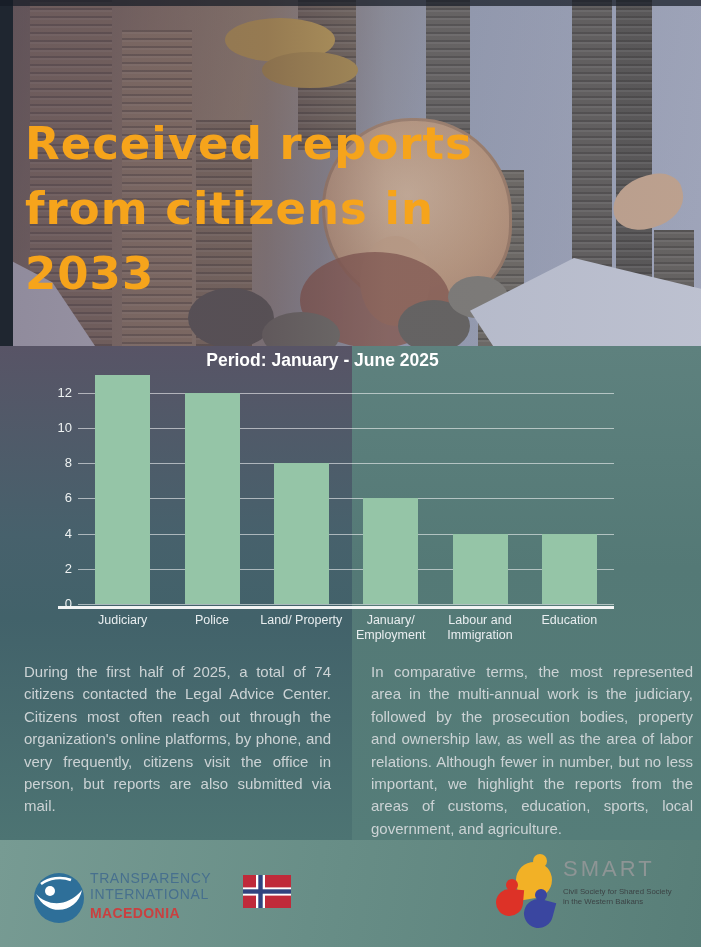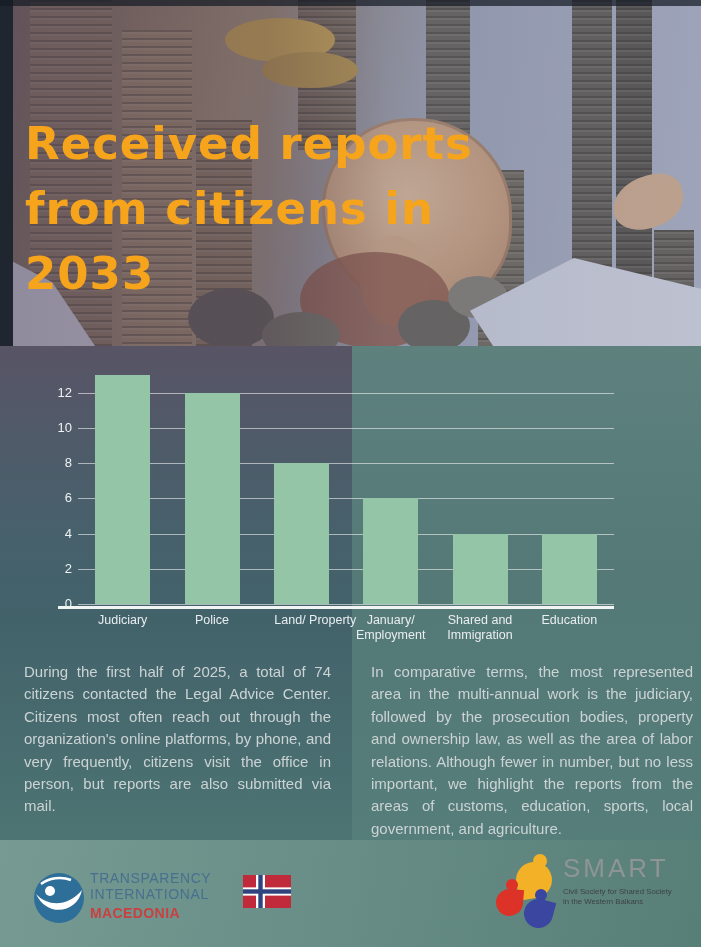--- a/index.html
+++ b/index.html
@@ -52,21 +52,21 @@
   .ti-text{position:absolute;left:90px;top:31px;}
   .ti-line{font-size:14px;color:#47708e;letter-spacing:.6px;line-height:15.5px;}
   .ti-mk{font-size:14px;font-weight:bold;color:#c94040;letter-spacing:.4px;margin-top:3px;}
   .no-flag{position:absolute;left:243px;top:35px;}
   .no-word{position:absolute;left:295px;top:30px;font-size:40px;font-weight:bold;
     color:#0d0d0d;letter-spacing:-0.5px;line-height:46px;}
   .sb-drops{position:absolute;left:494px;top:12px;width:72px;height:82px;}
   .sb-drops div{position:absolute;}
   .dot{border-radius:50%;}
   .sb-text{position:absolute;left:563px;top:16px;}
-  .sb-smart{font-size:26px;color:#8e9595;letter-spacing:3px;line-height:25px;font-weight:normal;}
+  .sb-smart{font-size:22px;color:#8e9595;letter-spacing:3px;line-height:25px;font-weight:normal;}
   .sb-balkans{font-size:25px;font-weight:bold;color:#2d3133;letter-spacing:.5px;line-height:26px;}
   .sb-tag{margin-top:6px;font-size:7.8px;color:#3c4345;line-height:9.5px;}
 </style>
 </head>
 <body>
 
 <div class="page">
 
   <div class="hero">
     <div class="h-base"></div>
@@ -103,20 +103,21 @@
     <h1 class="hero-title">
       <span>Received reports</span>
       <span>from citizens in</span>
       <span>2033</span>
     </h1>
   </div>
 
   <div class="col-left"></div>
   <div class="col-right"></div>
 
+  <div class="chart-title">Period: January - June 2025</div>
   <div class="plot" id="plot">
       <div class="gridline" style="left: 78px; width: 536px; top: 258px;"></div>
       <div class="ytick" style="left: 30px; top: 250px;">0</div>
       <div class="gridline" style="left: 78px; width: 536px; top: 222.8px;"></div>
       <div class="ytick" style="left: 30px; top: 214.8px;">2</div>
       <div class="gridline" style="left: 78px; width: 536px; top: 187.6px;"></div>
       <div class="ytick" style="left: 30px; top: 179.6px;">4</div>
       <div class="gridline" style="left: 78px; width: 536px; top: 152.4px;"></div>
       <div class="ytick" style="left: 30px; top: 144.4px;">6</div>
       <div class="gridline" style="left: 78px; width: 536px; top: 117.2px;"></div>
@@ -128,31 +129,31 @@
       <div class="axisline" style="left: 58px; width: 556px; top: 260px;"></div>
       <div class="bar" style="left: 95.1667px; top: 29.2px; width: 55px; height: 228.8px; background: rgb(149, 197, 167);"></div>
       <div class="xlab" style="left: 67.6667px; top: 267px;">
         <div>Judiciary</div>
       </div>
       <div class="bar" style="left: 184.5px; top: 46.8px; width: 55px; height: 211.2px; background: rgb(149, 197, 167);"></div>
       <div class="xlab" style="left: 157px; top: 267px;">
         <div>Police</div>
       </div>
       <div class="bar" style="left: 273.833px; top: 117.2px; width: 55px; height: 140.8px; background: rgb(149, 197, 167);"></div>
-      <div class="xlab" style="left: 246.333px; top: 267px; text-align: right;">
+      <div class="xlab" style="left: 246.333px; top: 267px;">
         <div>Land/ Property</div>
       </div>
       <div class="bar" style="left: 363.167px; top: 152.4px; width: 55px; height: 105.6px; background: rgb(149, 197, 167);"></div>
       <div class="xlab" style="left: 335.667px; top: 267px;">
         <div>January/</div>
         <div>Employment</div>
       </div>
       <div class="bar" style="left: 452.5px; top: 187.6px; width: 55px; height: 70.4px; background: rgb(149, 197, 167);"></div>
       <div class="xlab" style="left: 425px; top: 267px;">
-        <div>Shared and</div>
+        <div>Labour and</div>
         <div>Immigration</div>
       </div>
       <div class="bar" style="left: 541.833px; top: 187.6px; width: 55px; height: 70.4px; background: rgb(149, 197, 167);"></div>
       <div class="xlab" style="left: 514.333px; top: 267px;">
         <div>Education</div>
       </div>
     </div>
 
   <p class="para para-left">During the first half of 2025, a total of 74 citizens contacted the Legal Advice Center. Citizens most often reach out through the organization's online platforms, by phone, and very frequently, citizens visit the office in person, but reports are also submitted via mail.</p>
   <p class="para para-right">In comparative terms, the most represented area in the multi-annual work is the judiciary, followed by the prosecution bodies, property and ownership law, as well as the area of labor relations. Although fewer in number, but no less important, we highlight the reports from the areas of customs, education, sports, local government, and agriculture.</p>

